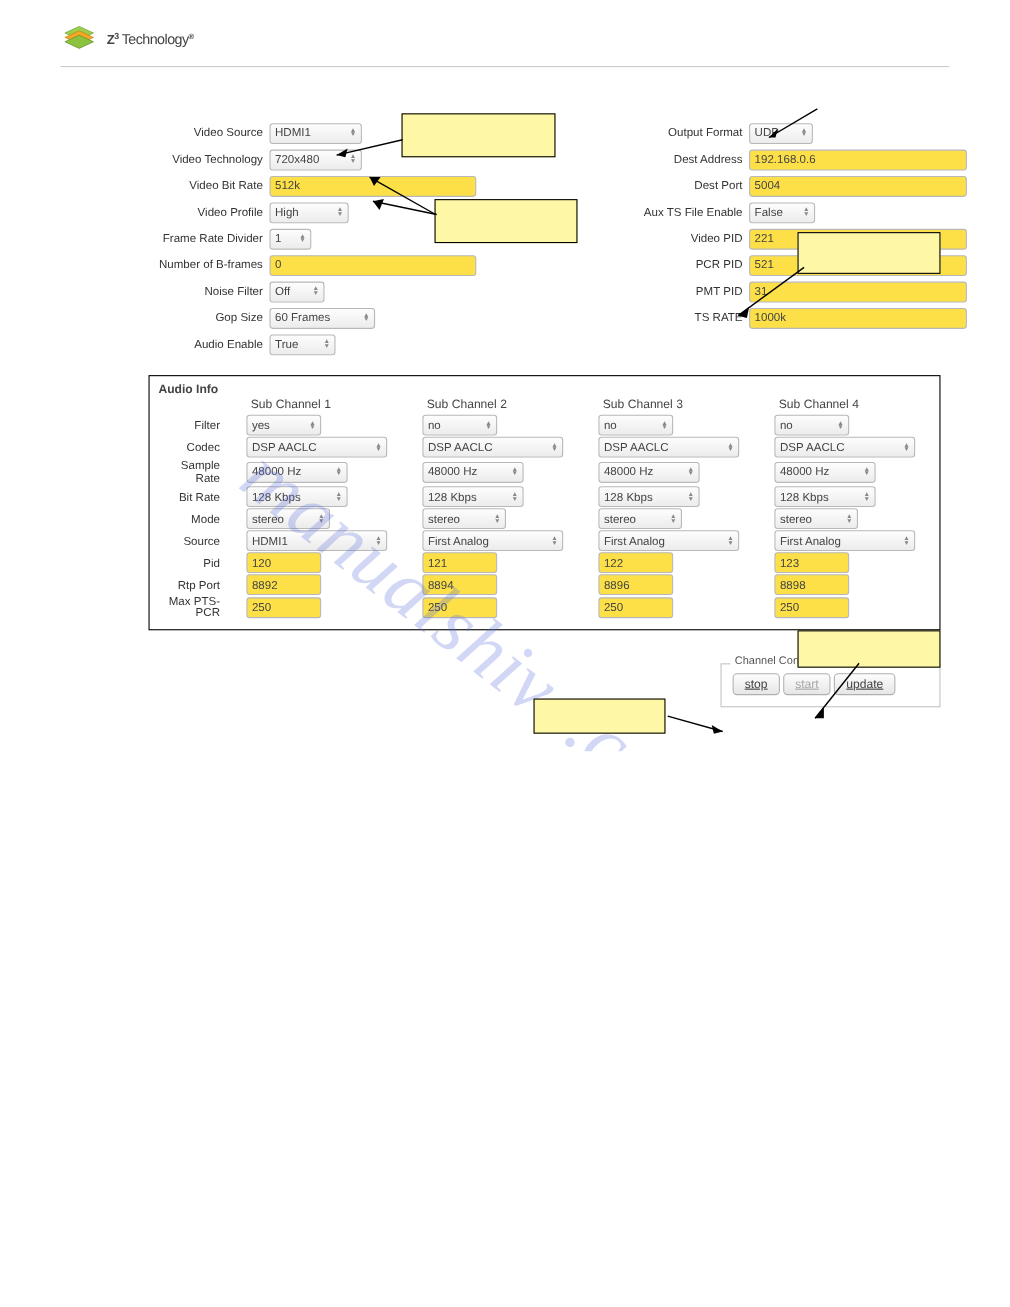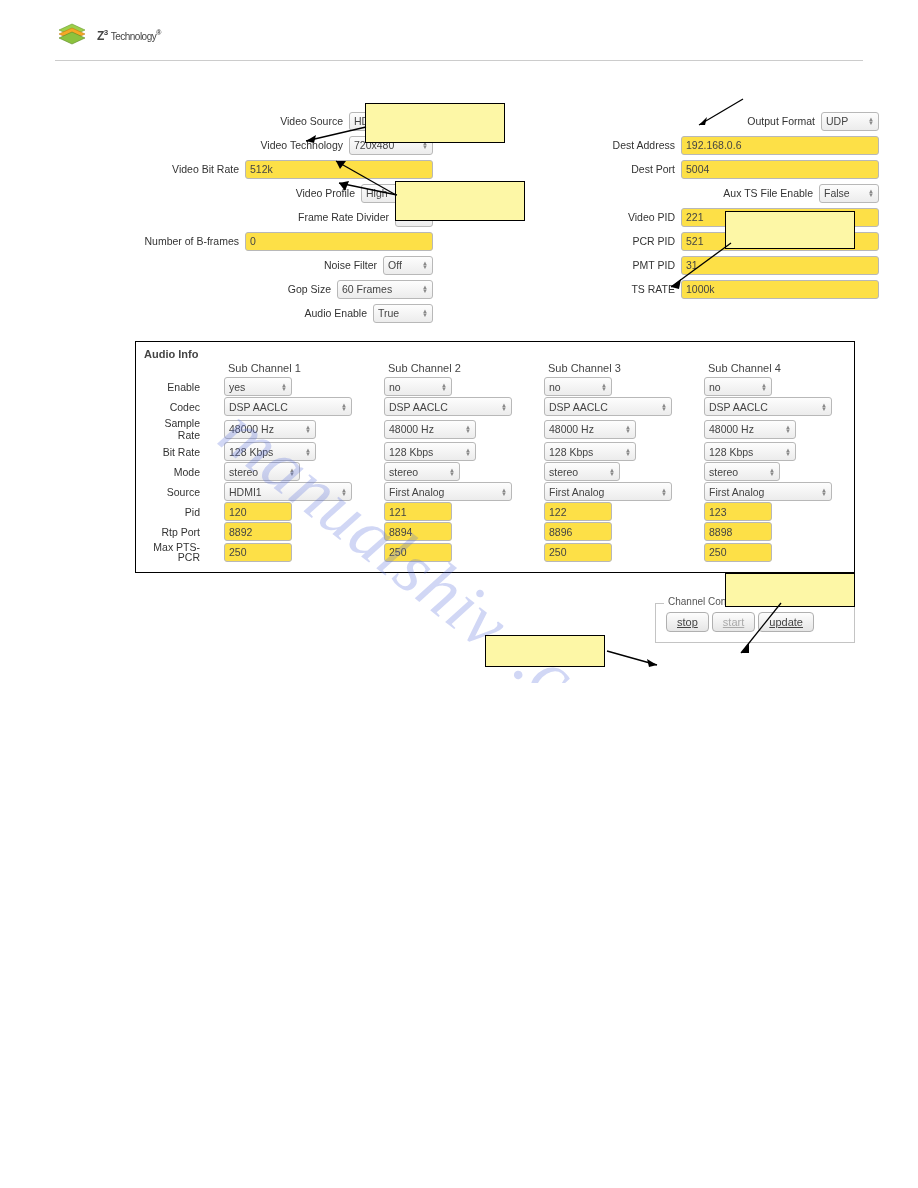--- a/index.html
+++ b/index.html
@@ -28,39 +28,38 @@
     height: 30px;
     position: relative;
   }
   .brand {
     font-size: 12px;
     font-weight: bold;
     color: #444;
     letter-spacing: -0.5px;
   }
   .brand sup { font-size: 8px; vertical-align: super; }
-  .brand .tech { font-size: 10px; font-weight: normal; }
+  .brand .tech { font-size: 13px; font-weight: normal; }
   .brand .reg { font-size: 7px; vertical-align: super; }
 
   .config-area {
     position: relative;
     margin-left: 80px;
     width: 720px;
   }
   .top-cols {
     display: flex;
     gap: 150px;
   }
   .col { flex: 0 0 auto; }
   .row {
     display: flex;
     align-items: center;
     margin-bottom: 4px;
     height: 20px;
-    justify-content: flex-end;
   }
   .lbl {
     width: 110px;
     text-align: right;
     padding-right: 6px;
     font-size: 10.5px;
     color: #333;
   }
   .right-col .lbl { width: 98px; }
   .sel, .inp {
@@ -374,21 +373,21 @@
 
     <div class="audio-box">
       <div class="audio-title">Audio Info</div>
       <div class="audio-grid">
         <div></div>
         <div class="subhead">Sub Channel 1</div>
         <div class="subhead">Sub Channel 2</div>
         <div class="subhead">Sub Channel 3</div>
         <div class="subhead">Sub Channel 4</div>
 
-        <div class="hlbl">Enable</div>
+        <div class="hlbl">Filter</div>
         <div class="cell"><div class="sel short">
               <span>yes</span>
               <span class="spin">▲<br>▼</span>
             </div></div>
         <div class="cell"><div class="sel short">
               <span>no</span>
               <span class="spin">▲<br>▼</span>
             </div></div>
         <div class="cell"><div class="sel short">
               <span>no</span>

